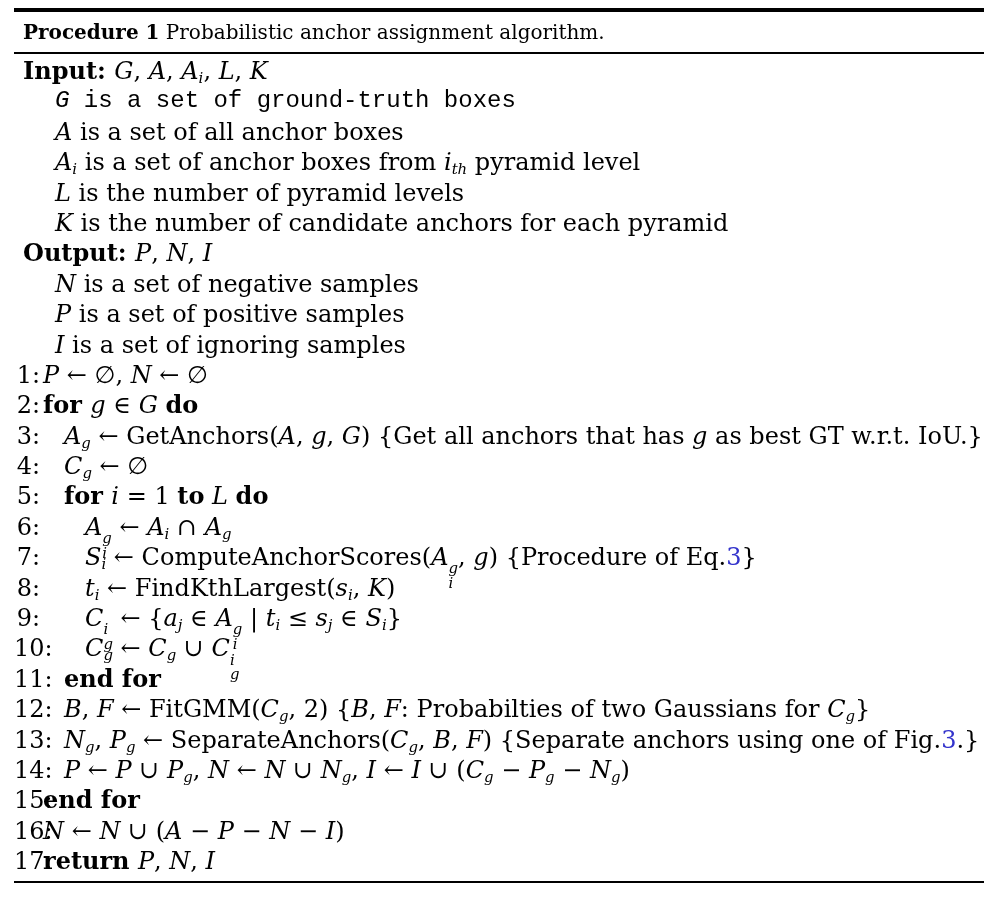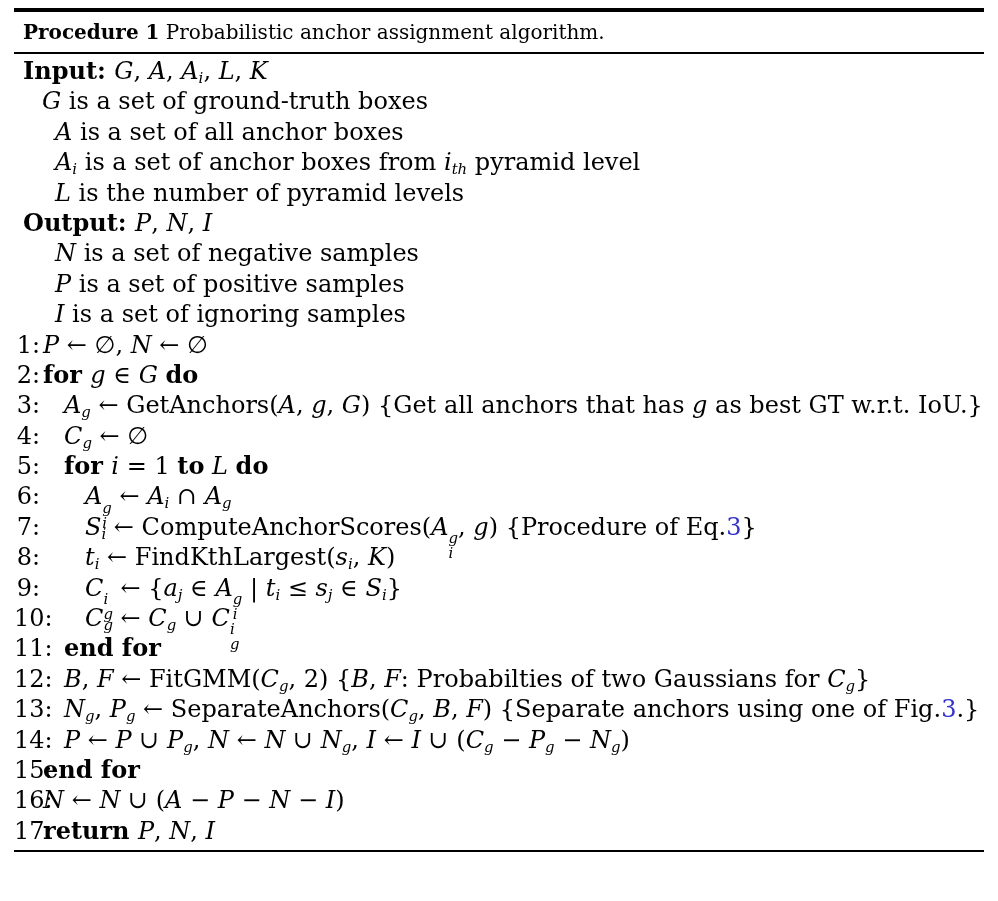--- a/index.html
+++ b/index.html
@@ -76,30 +76,33 @@
   <div class="title-row">
     <span class="lbl">Procedure 1</span>
     <span>Probabilistic anchor assignment algorithm.</span>
   </div>
   <div class="rule thin"></div>
   <div class="algo-body" id="algo-body">
       <div class="line">
         <span class="content" style="margin-left: 9px;"><span class="sg-b">Input: </span><span class="sg-c">G</span><span class="sg-p">, </span><span class="sg-c">A</span><span class="sg-p">, </span><span class="sg-c">A<sub>i</sub></span><span class="sg-p">, </span><span class="sg-c">L</span><span class="sg-p">, </span><span class="sg-c">K</span></span>
       </div>
       <div class="line">
-        <span class="content" style="margin-left: 28px;"><span class="sg-c">G</span><span class="sg-p"> is a set of ground-truth boxes</span></span>
+        <span class="content" style="margin-left: 41px; font-family: Liberation Mono, monospace;"><span class="sg-c">G</span><span class="sg-p"> is a set of ground-truth boxes</span></span>
       </div>
       <div class="line">
         <span class="content" style="margin-left: 41px;"><span class="sg-c">A</span><span class="sg-p"> is a set of all anchor boxes</span></span>
       </div>
       <div class="line">
         <span class="content" style="margin-left: 41px;"><span class="sg-c">A<sub>i</sub></span><span class="sg-p"> is a set of anchor boxes from </span><span class="sg-i">i<sub>th</sub></span><span class="sg-p"> pyramid level</span></span>
       </div>
       <div class="line">
         <span class="content" style="margin-left: 41px;"><span class="sg-c">L</span><span class="sg-p"> is the number of pyramid levels</span></span>
+      </div>
+      <div class="line">
+        <span class="content" style="margin-left: 41px;"><span class="sg-c">K</span><span class="sg-p"> is the number of candidate anchors for each pyramid</span></span>
       </div>
       <div class="line">
         <span class="content" style="margin-left: 9px;"><span class="sg-b">Output: </span><span class="sg-c">P</span><span class="sg-p">, </span><span class="sg-c">N</span><span class="sg-p">, </span><span class="sg-c">I</span></span>
       </div>
       <div class="line">
         <span class="content" style="margin-left: 41px;"><span class="sg-c">N</span><span class="sg-p"> is a set of negative samples</span></span>
       </div>
       <div class="line">
         <span class="content" style="margin-left: 41px;"><span class="sg-c">P</span><span class="sg-p"> is a set of positive samples</span></span>
       </div>

